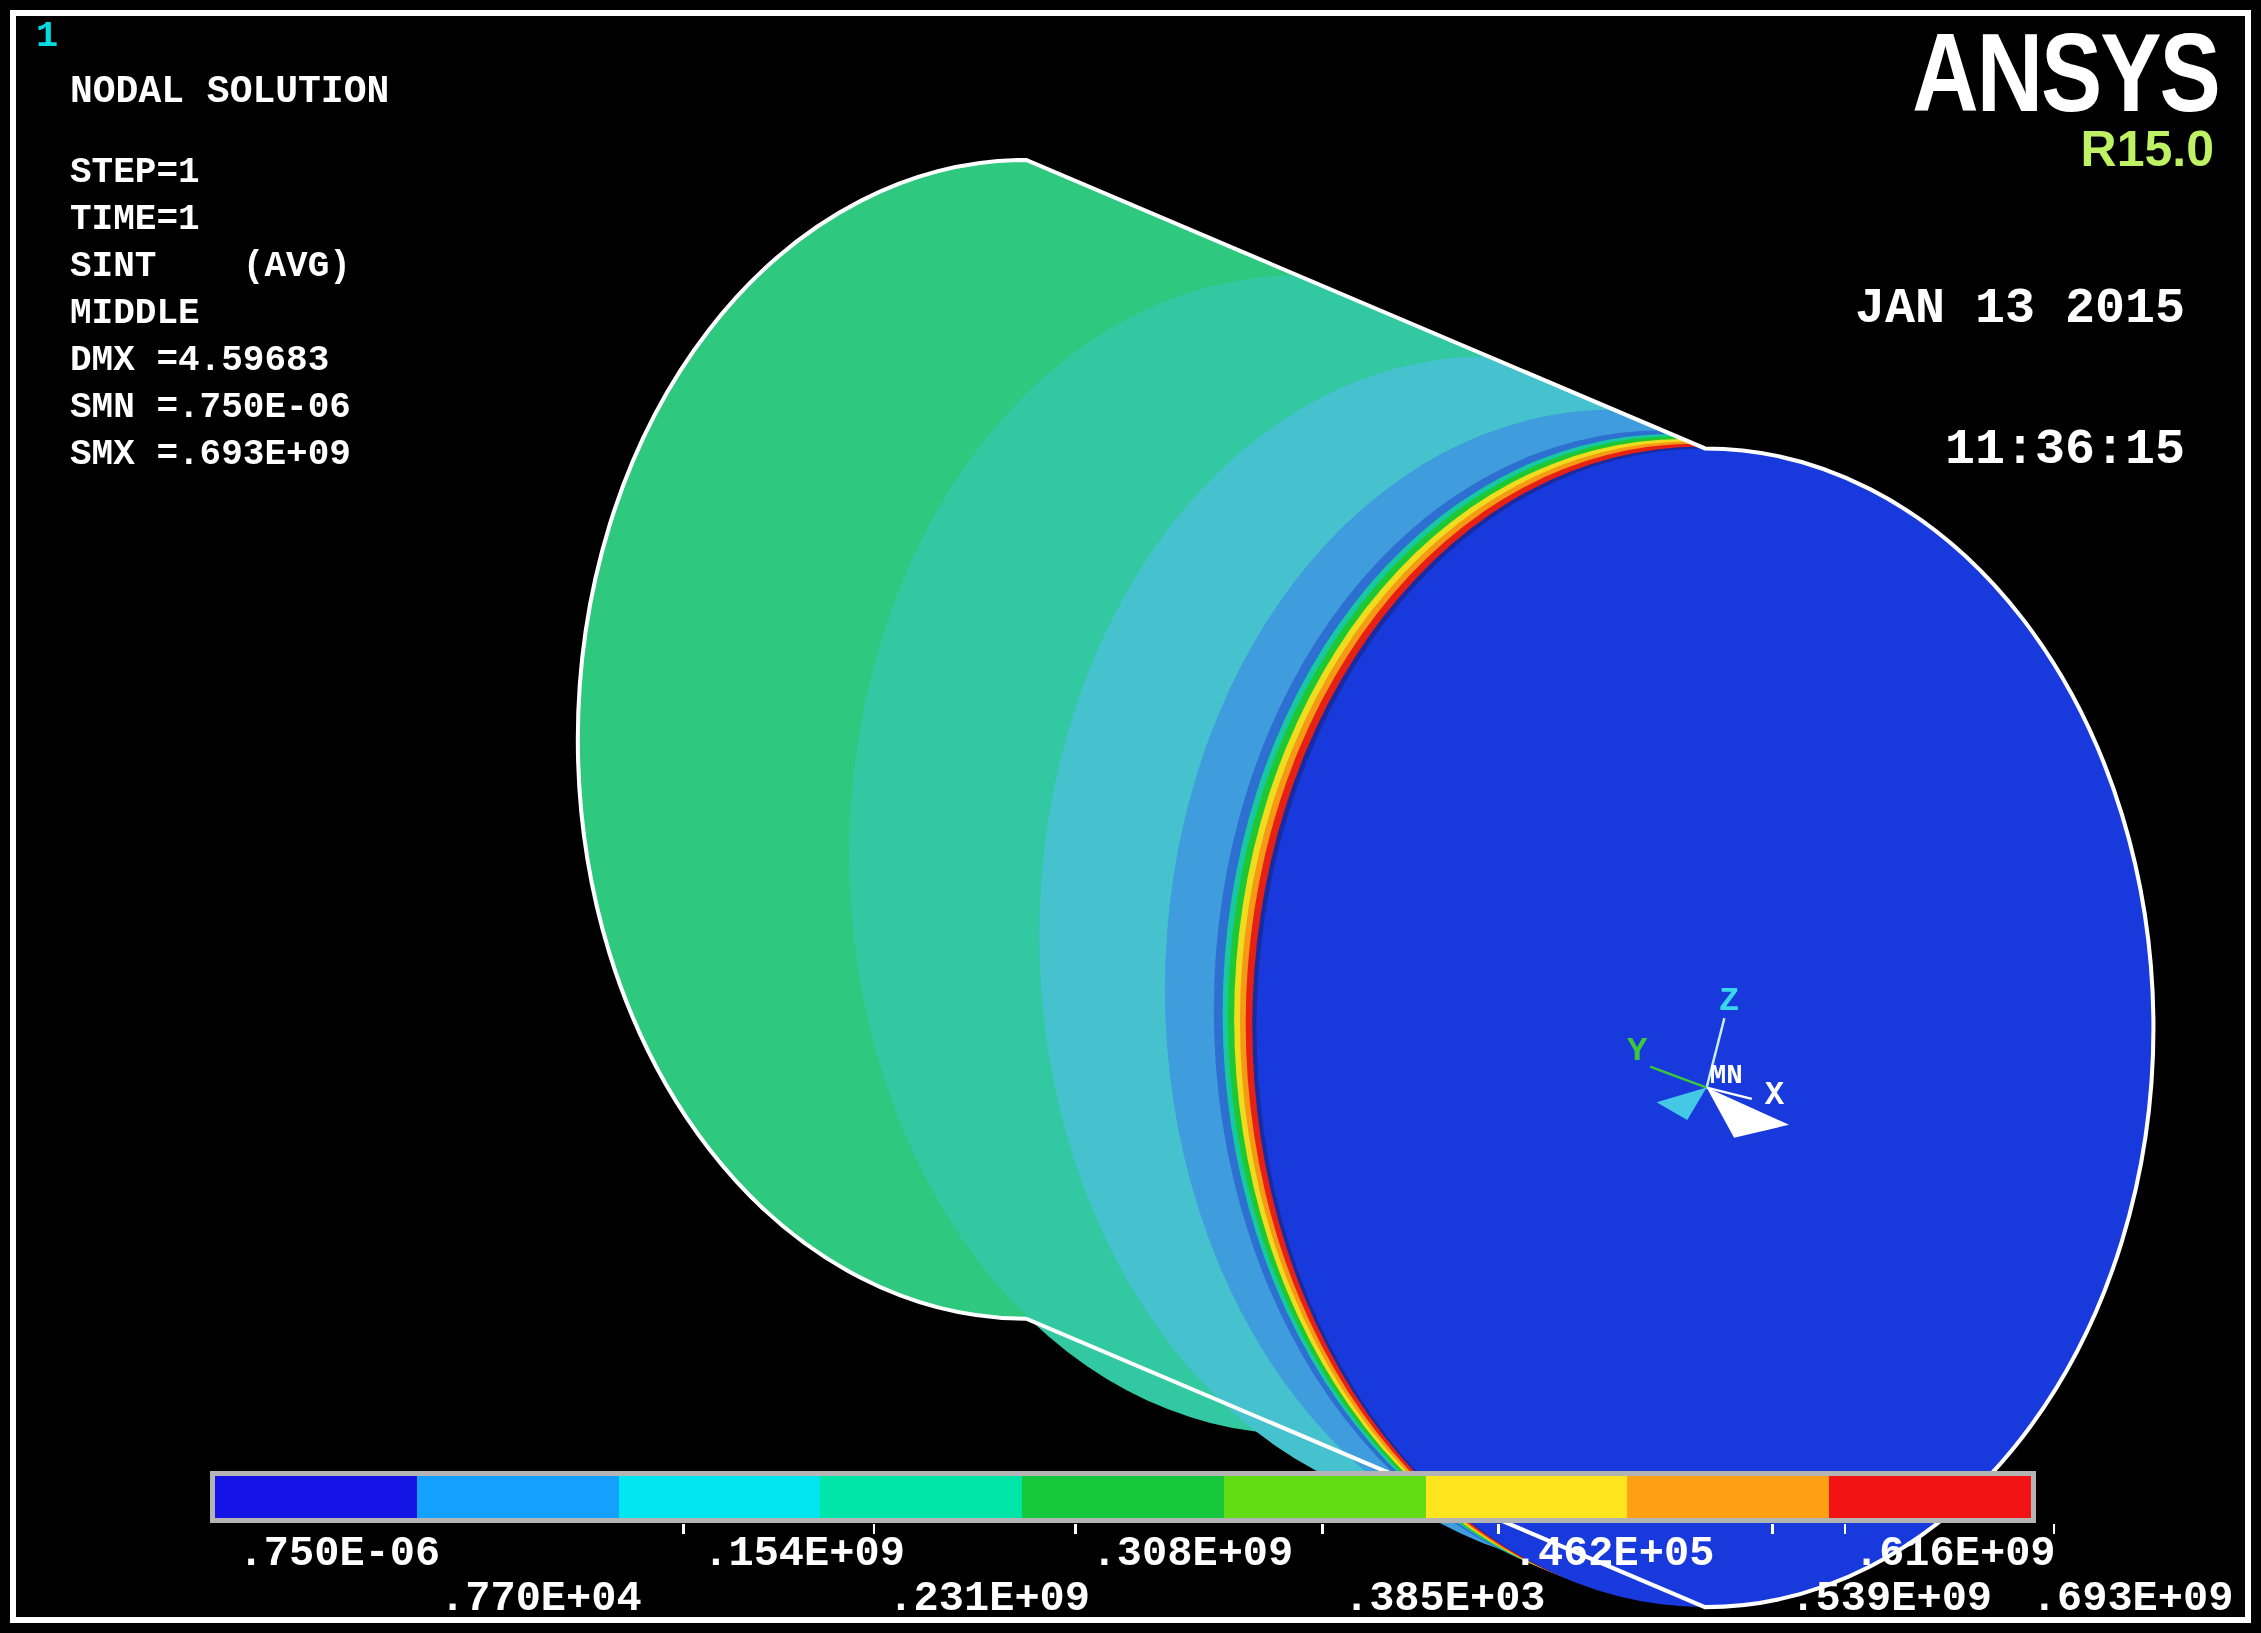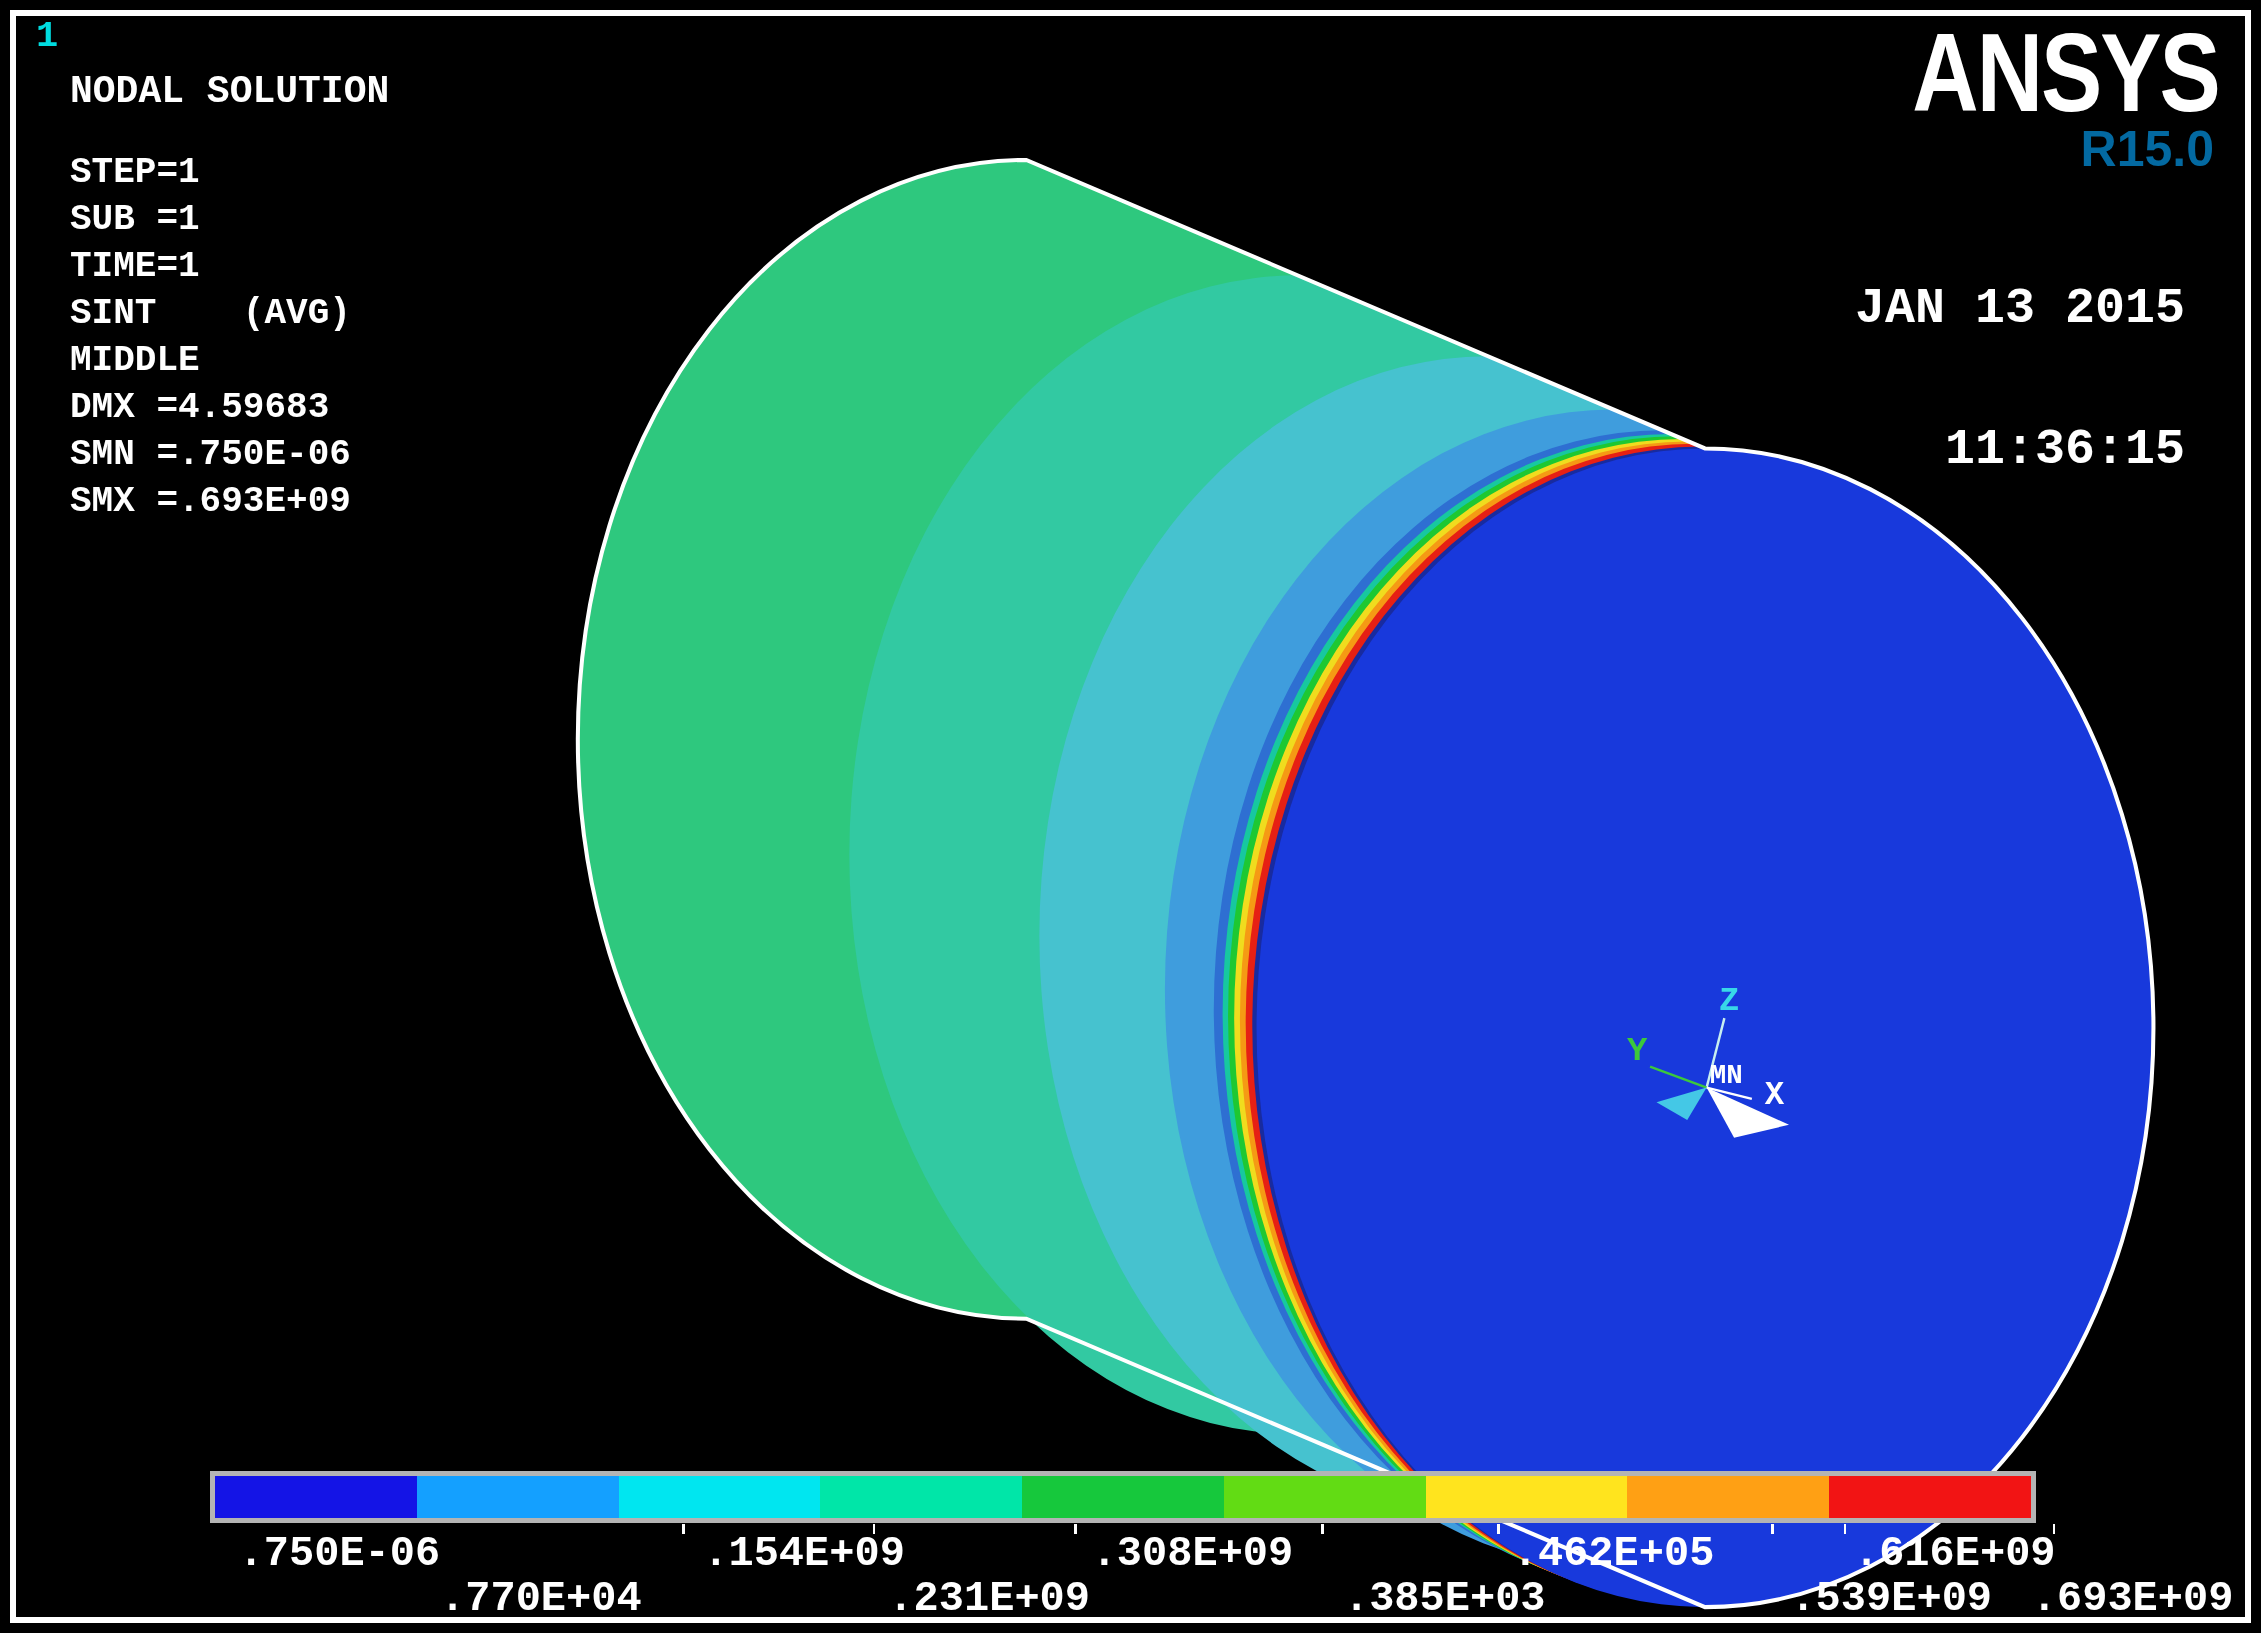--- a/index.html
+++ b/index.html
@@ -24,21 +24,21 @@
   .info-block { position:absolute; left:70px; top:149px; font-size:36px; line-height:47px; z-index:10; }
   .logo {
     position:absolute; right:42px; top:8px; z-index:10;
     font-family:"Liberation Sans","DejaVu Sans",sans-serif;
     font-weight:bold; font-size:112px; color:#ffffff; letter-spacing:-2.4px;
     transform:scaleX(.82); transform-origin:100% 0;
   }
   .version {
     position:absolute; right:47px; top:120px; z-index:10;
     font-family:"Liberation Sans","DejaVu Sans",sans-serif;
-    font-weight:bold; font-size:50px; color:#0369a1;
+    font-weight:bold; font-size:50px; color:#bef264;
   }
   .datetime { position:absolute; right:76px; top:191px; font-size:50px; line-height:47px; text-align:right; z-index:10; }
 
   
   .legend { position:absolute; inset:0; z-index:20; pointer-events:none; }
   .legend-bar {
     position:absolute; left:210px; top:1471px; width:1826px; height:52px;
     border:5.7px solid #b4b4b4; display:flex;
   }
   .seg { flex:1 1 0; height:100%; }
@@ -82,21 +82,21 @@
       <polygon points="2112,1346 2050,1364 2088,1386" fill="#44c8e6"></polygon>
       <text x="2140" y="1250" font-size="42" fill="#38d8e8" text-anchor="middle">Z</text>
       <text x="2026" y="1312" font-size="42" fill="#3cc83c" text-anchor="middle">Y</text>
       <text x="2184" y="1366" font-size="40" fill="#ffffff">X</text>
       <text x="2116" y="1340" font-size="34" fill="#ffffff">MN</text>
     </g>
   </svg>
 
   <div class="plot-number">1</div>
   <div class="title mono-text">NODAL SOLUTION</div>
-  <div class="info-block mono-text"><div>STEP=1</div><div>SUB =1</div><div>TIME=1</div><div>SINT    (AVG)</div><div>MIDDLE</div><div>DMX =4.59683</div><div>SMN =.750E-06</div><div>SMX =.693E+09</div></div>
+  <div class="info-block mono-text"><div>STEP=1</div><div>TIME=1</div><div>SINT    (AVG)</div><div>MIDDLE</div><div>DMX =4.59683</div><div>SMN =.750E-06</div><div>SMX =.693E+09</div></div>
 
   <div class="logo">ANSYS</div>
   <div class="version">R15.0</div>
   <div class="datetime mono-text">
     <div>JAN 13 2015</div>
     <div>11:36:15</div>
   </div>
 
   <div class="legend">
     <div class="legend-bar" style="border-color: rgb(180, 180, 180);">

